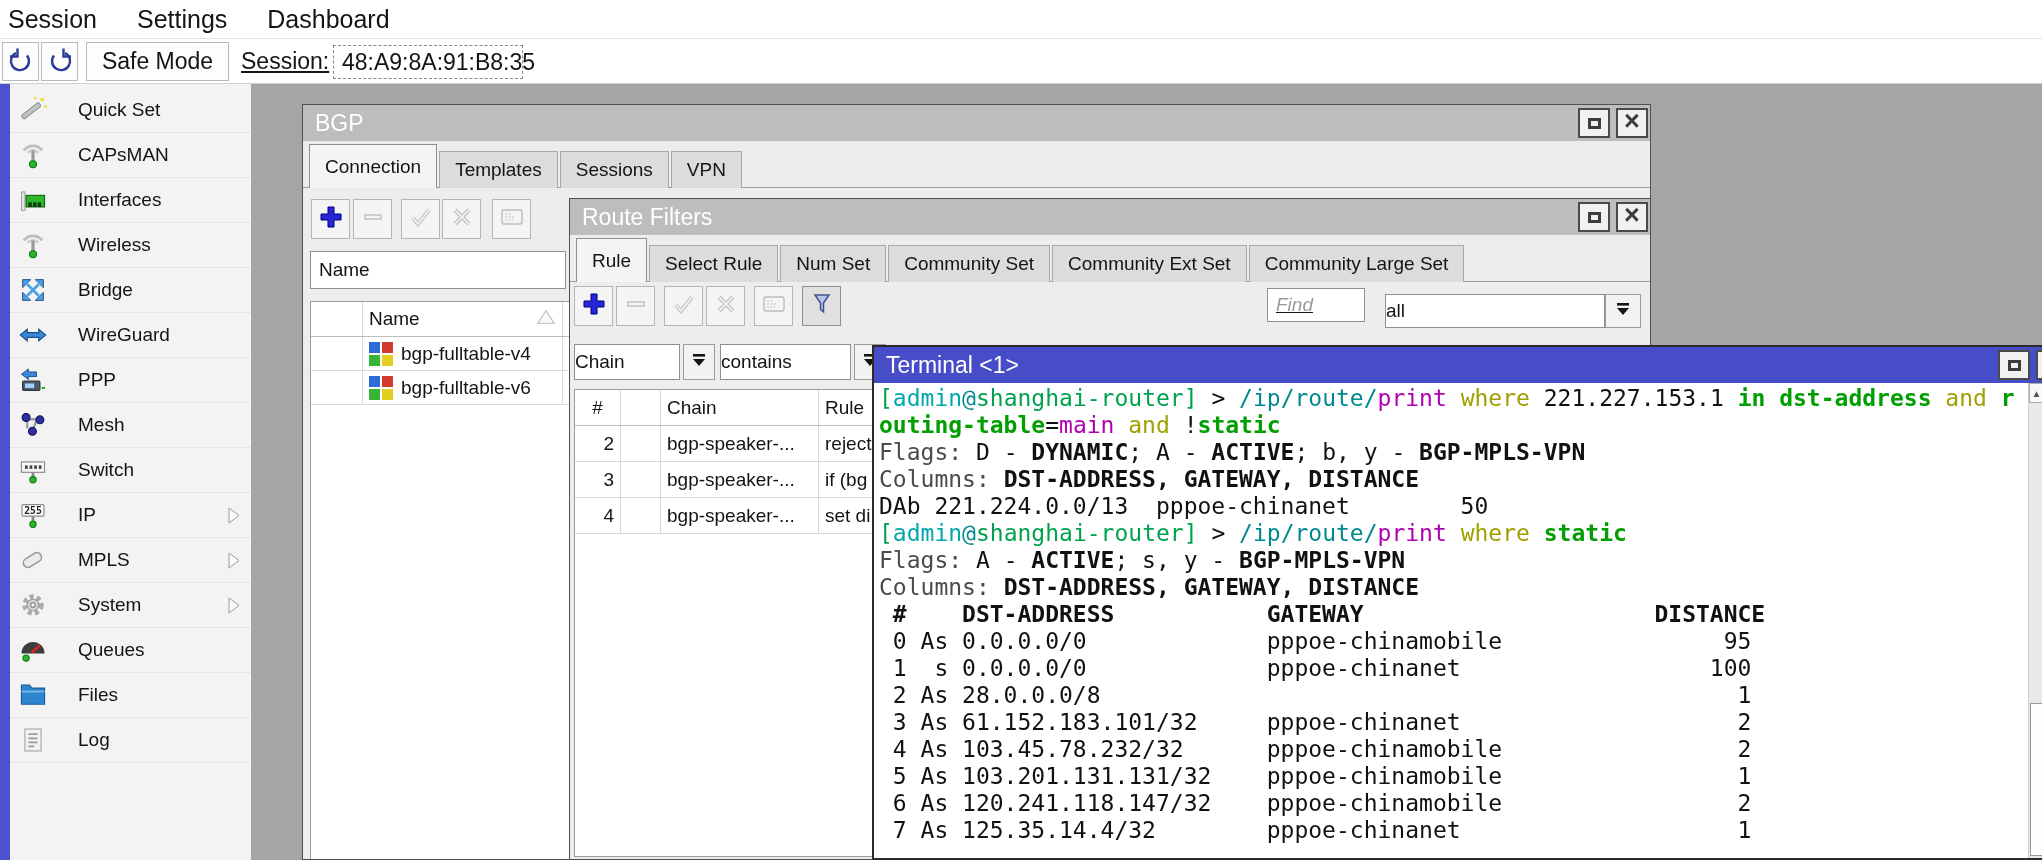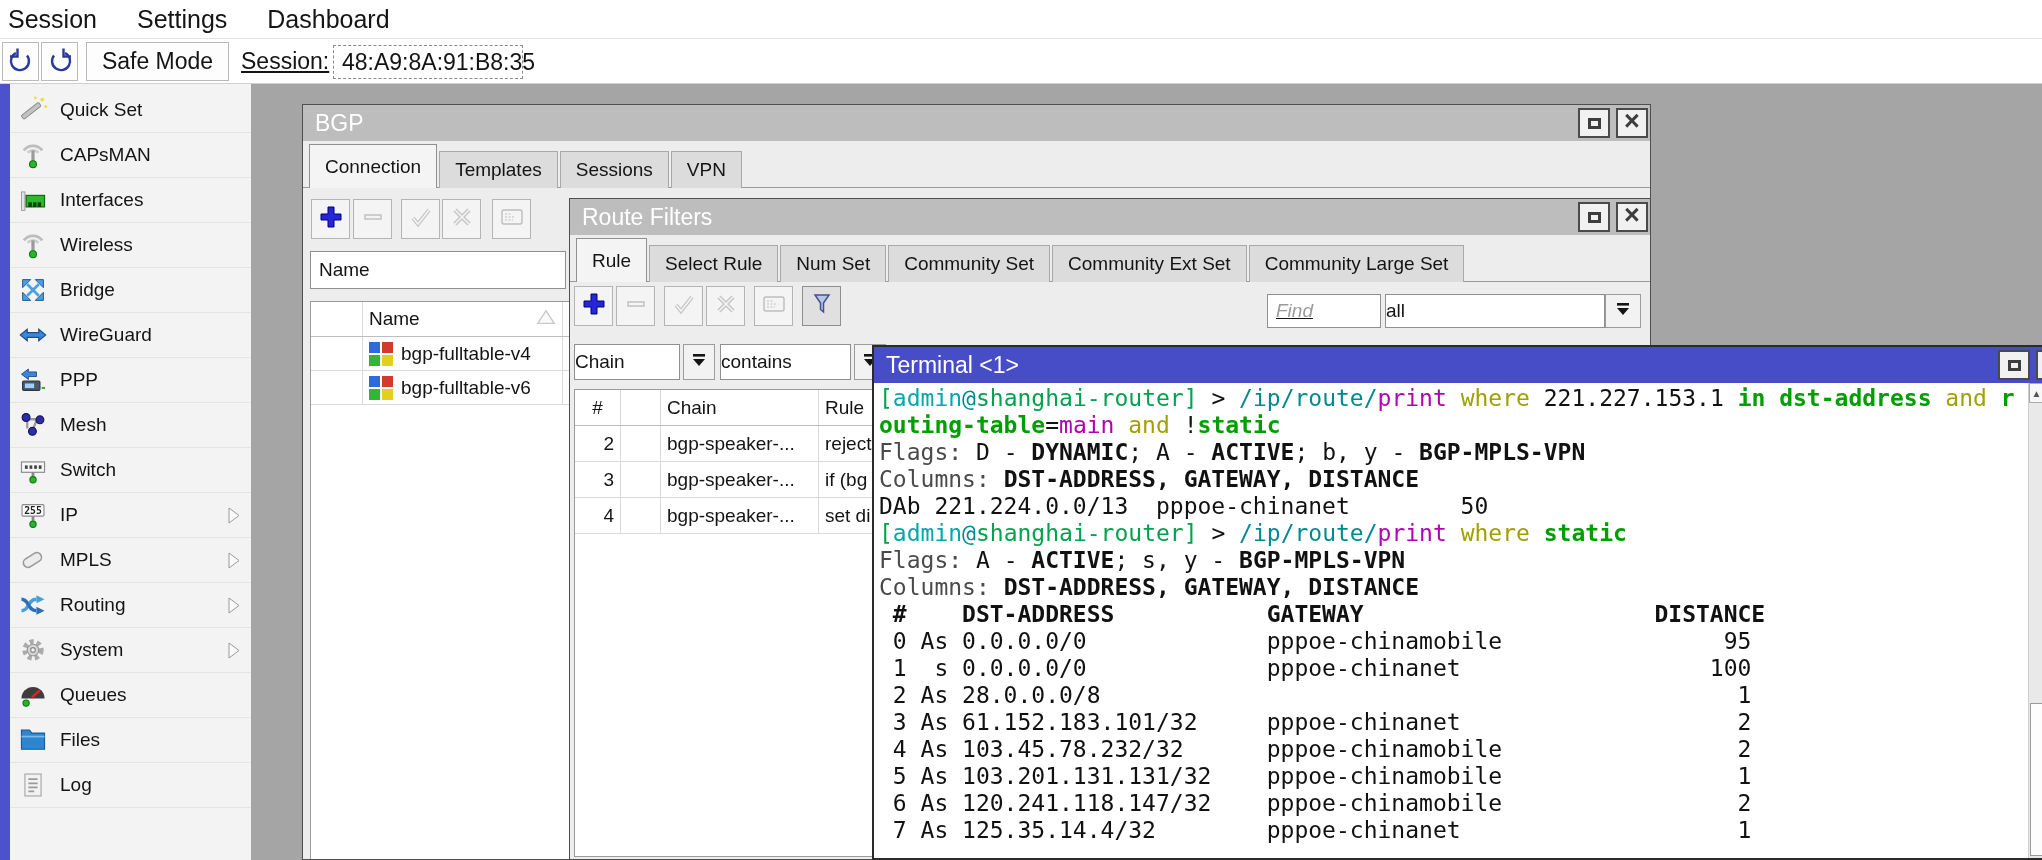--- a/index.html
+++ b/index.html
@@ -26,21 +26,21 @@
   .session-box{position:absolute;left:333px;top:6px;width:190px;height:34px;border:1px dashed #8a8a8a;
                font-size:23px;display:flex;align-items:center;padding-left:8px;background:#fff;}
 
   
   .sidebar{position:absolute;left:0;top:84px;width:251px;height:776px;background:#f3f3f3;}
   .side-stripe{position:absolute;left:0;top:0;width:10px;height:776px;background:var(--accent);}
   .side-items{position:absolute;left:10px;top:4px;right:0;}
   .side-item{height:45px;display:flex;align-items:center;border-bottom:1px solid #e4e4e4;
              position:relative;padding-left:6px;background:#f3f3f3;}
   .side-icon{width:34px;height:32px;display:flex;align-items:center;justify-content:center;}
-  .side-label{margin-left:10px;font-size:19px;}
+  .side-label{margin-left:28px;font-size:19px;}
   .side-arrow{position:absolute;right:10px;top:14px;}
 
   
   .window{position:absolute;border:1px solid #4f4f4f;background:#ededed;}
   .titlebar{height:36px;display:flex;align-items:center;padding-left:12px;
             color:#fff;font-size:23px;position:relative;}
   .titlebar.inactive{background:var(--title-inactive);}
   .titlebar.active{background:var(--title-active);}
   .win-btn{position:absolute;top:3px;width:32px;height:30px;background:#f1f1f1;
            border:2px solid #4a4a4a;display:flex;align-items:center;justify-content:center;}
@@ -241,34 +241,20 @@
             <path d="M2 1 L12 8.5 L2 16 Z" fill="#fafafa" stroke="#9a9a9a"></path>
           </svg></span>
       </div>
       <div class="side-item">
         <span class="side-icon">
           <svg width="30" height="30" viewBox="0 0 26 26">
             <rect x="4" y="9" width="17" height="8" rx="4" transform="rotate(-32 12.5 13)" fill="#ececec" stroke="#9a9a9a" stroke-width="1.4"></rect>
           </svg>
         </span>
         <span class="side-label">MPLS</span>
-        <span class="side-arrow"><svg width="14" height="17" viewBox="0 0 14 17">
-            <path d="M2 1 L12 8.5 L2 16 Z" fill="#fafafa" stroke="#9a9a9a"></path>
-          </svg></span>
-      </div>
-      <div class="side-item">
-        <span class="side-icon">
-          <svg width="30" height="30" viewBox="0 0 26 26">
-            <path d="M3 18 C10 18 8 8 16 8" stroke="#49a0d8" stroke-width="3" fill="none"></path>
-            <path d="M16 4.5 L23 8 L16 11.5 Z" fill="#49a0d8"></path>
-            <path d="M3 8 C10 8 8 18 16 18" stroke="#2f6fb8" stroke-width="3" fill="none"></path>
-            <path d="M16 14.5 L23 18 L16 21.5 Z" fill="#2f6fb8"></path>
-          </svg>
-        </span>
-        <span class="side-label">Routing</span>
         <span class="side-arrow"><svg width="14" height="17" viewBox="0 0 14 17">
             <path d="M2 1 L12 8.5 L2 16 Z" fill="#fafafa" stroke="#9a9a9a"></path>
           </svg></span>
       </div>
       <div class="side-item">
         <span class="side-icon">
           <svg width="30" height="30" viewBox="0 0 26 26">
             <circle cx="13" cy="13" r="7" fill="none" stroke="#ababab" stroke-width="4.5" stroke-dasharray="3.4 2.6"></circle>
             <circle cx="13" cy="13" r="5" fill="#d6d6d6" stroke="#9a9a9a"></circle>
             <circle cx="13" cy="13" r="2" fill="#f3f3f3" stroke="#8a8a8a"></circle>
@@ -451,21 +437,21 @@
             <rect x="3" y="6" width="20" height="14" rx="2" fill="none" stroke="#bdbdbd" stroke-width="1.4"></rect>
             <path d="M6 10 h6 M6 13 h10 M6 16 h8" stroke="#cfcfcf" stroke-width="1.4" stroke-dasharray="2 1.5"></path>
           </svg></span>
     </div>
     <div class="tbtn pressed" style="left:232px;top:51px;">
       <span><svg width="26" height="26" viewBox="0 0 26 26">
             <path d="M6 4 h14 l-5.5 8 v9 l-3-2.5 v-6.5 z" fill="#b8c4e8" stroke="#44518f" stroke-width="1.5"></path>
           </svg></span>
     </div>
 
-    <input class="box-input" style="left: 697px; top: 59px; width: 114px; height: 34px; text-decoration: underline;" placeholder="Find">
+    <input class="box-input" style="left: 697px; top: 53px; width: 98px; height: 34px; text-decoration: underline;" placeholder="Find">
     <div class="combo" style="left:815px;top:59px;width:220px;height:34px;">all</div>
     <div class="drop-btn" style="left:1035px;top:59px;width:36px;height:34px;">
       <span><svg width="16" height="18" viewBox="0 0 16 18">
             <rect x="2" y="3" width="12" height="2.6" fill="#141414"></rect>
             <path d="M2 8 h12 l-6 7 z" fill="#141414"></path>
           </svg></span>
     </div>
 
     <div class="combo" style="left:4px;top:109px;width:106px;height:36px;">Chain</div>
     <div class="drop-btn" style="left:113px;top:109px;width:32px;height:36px;">

